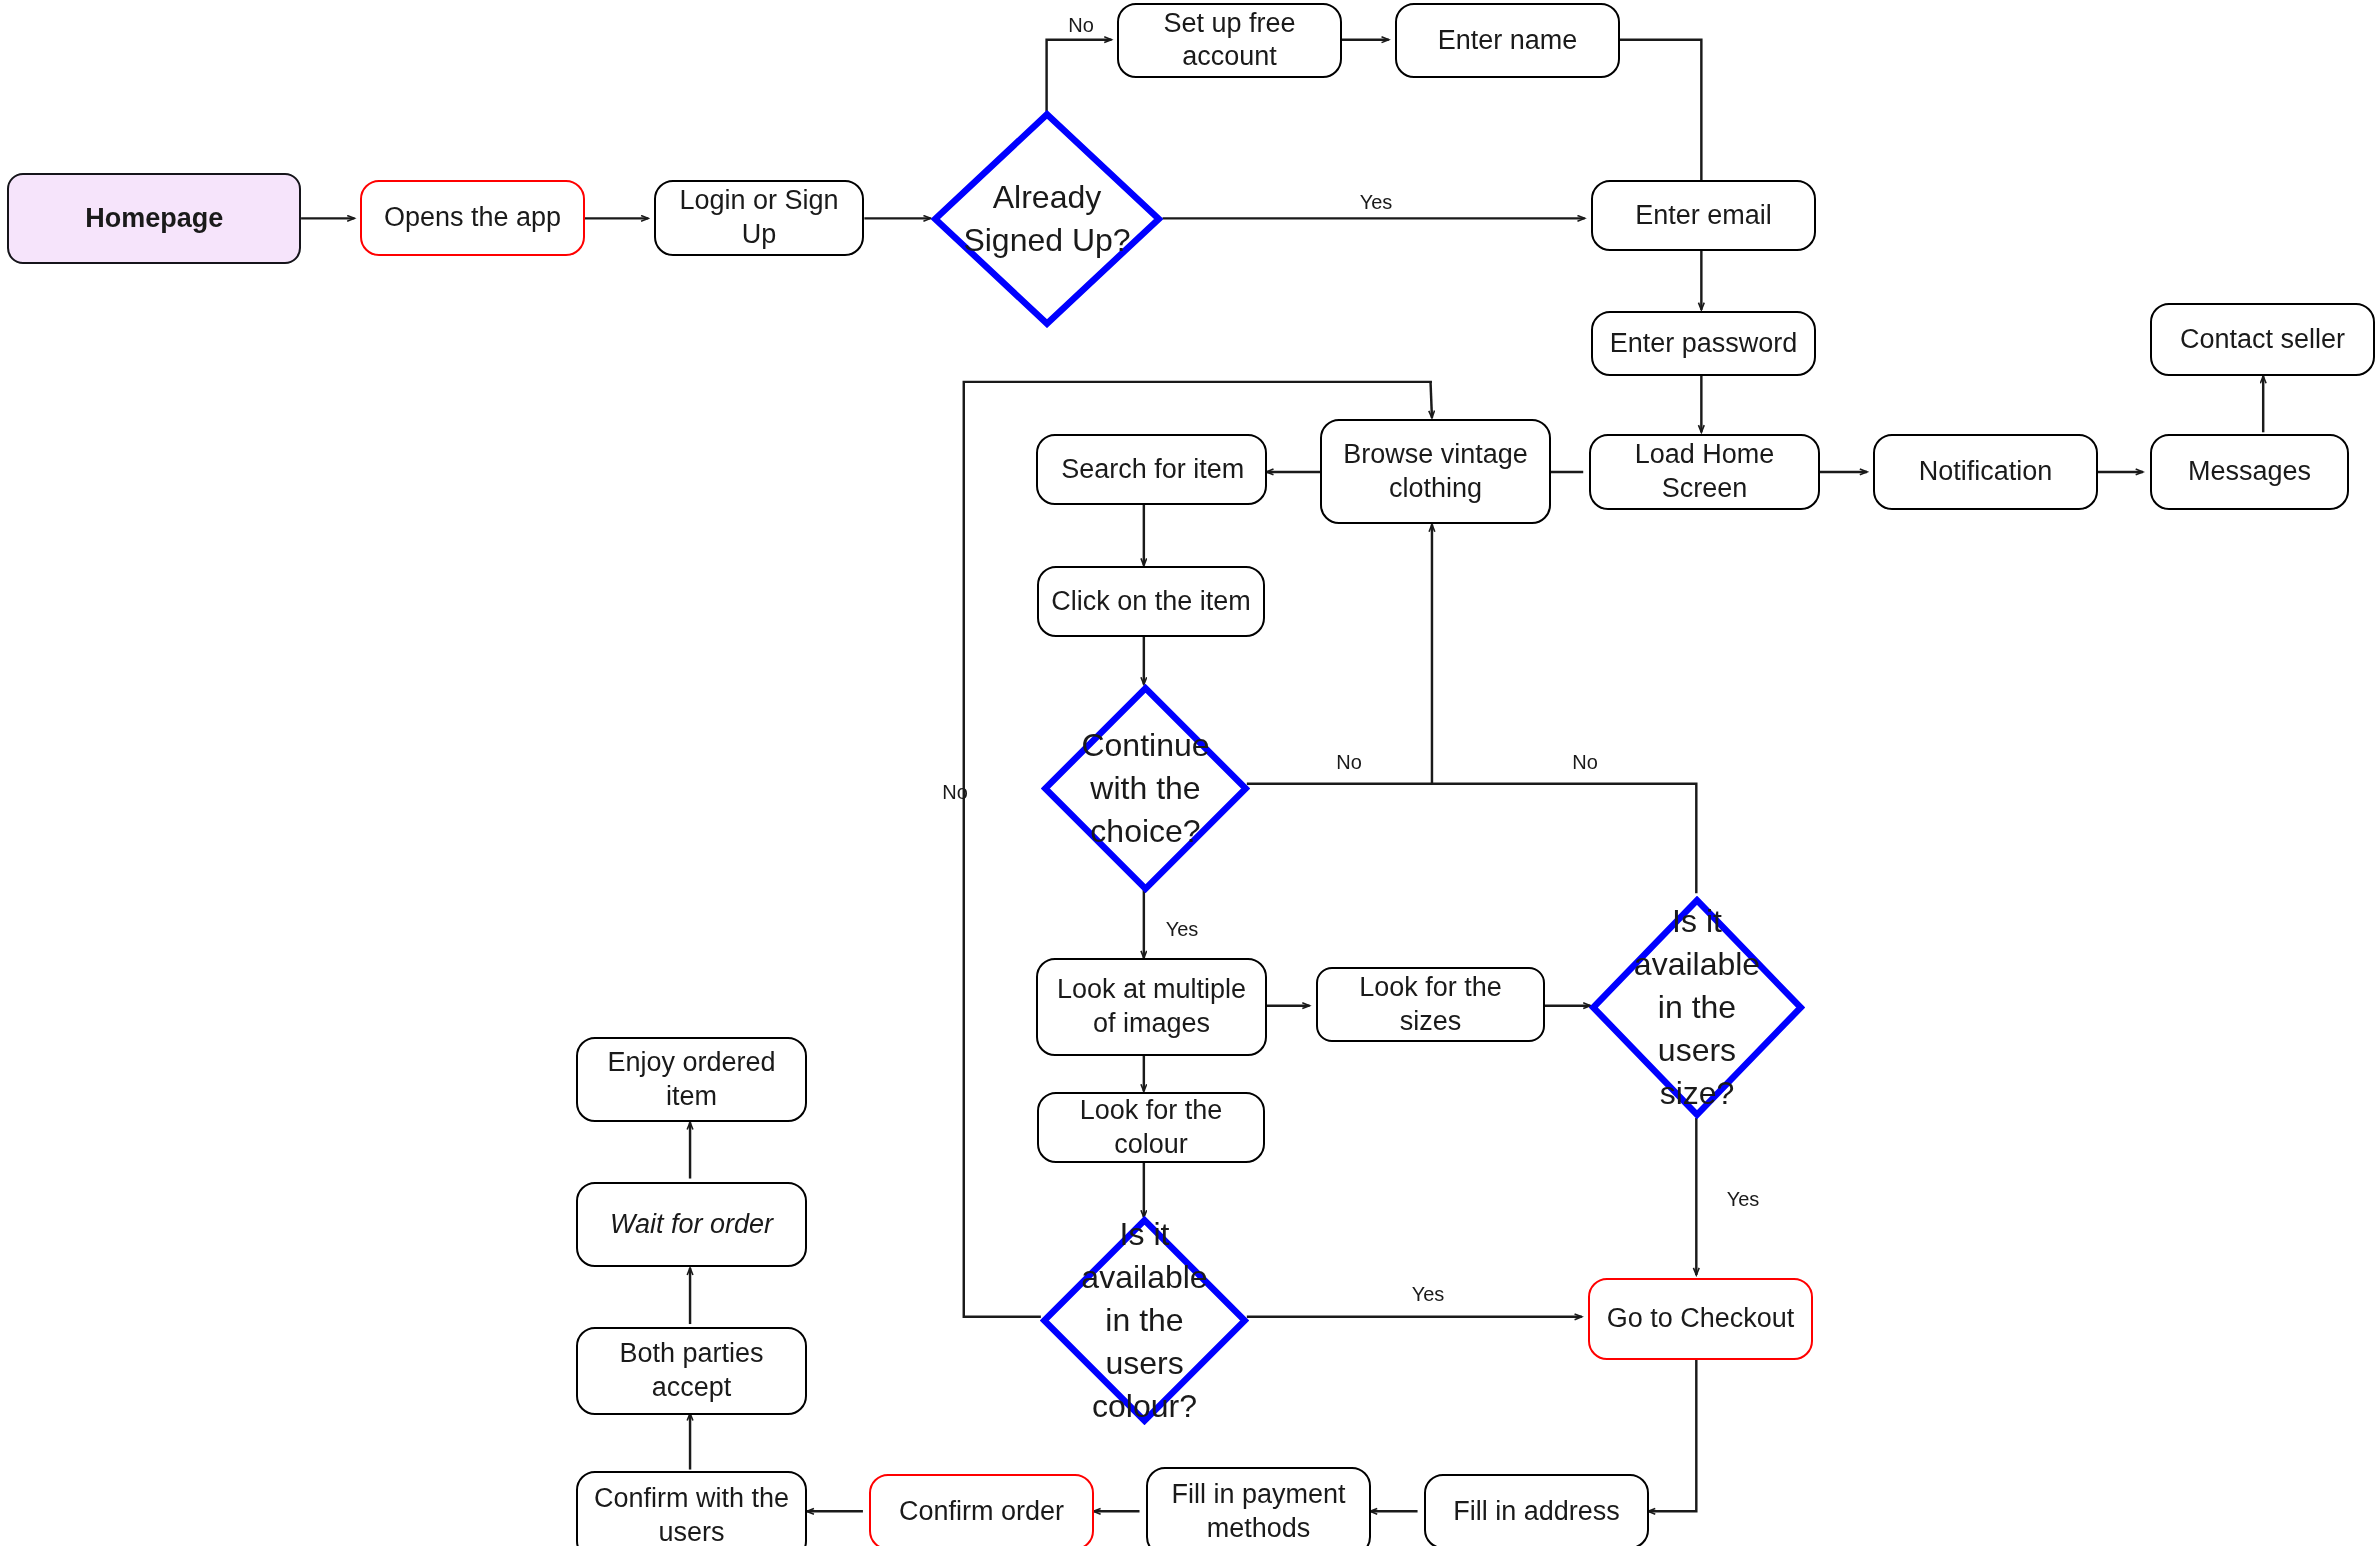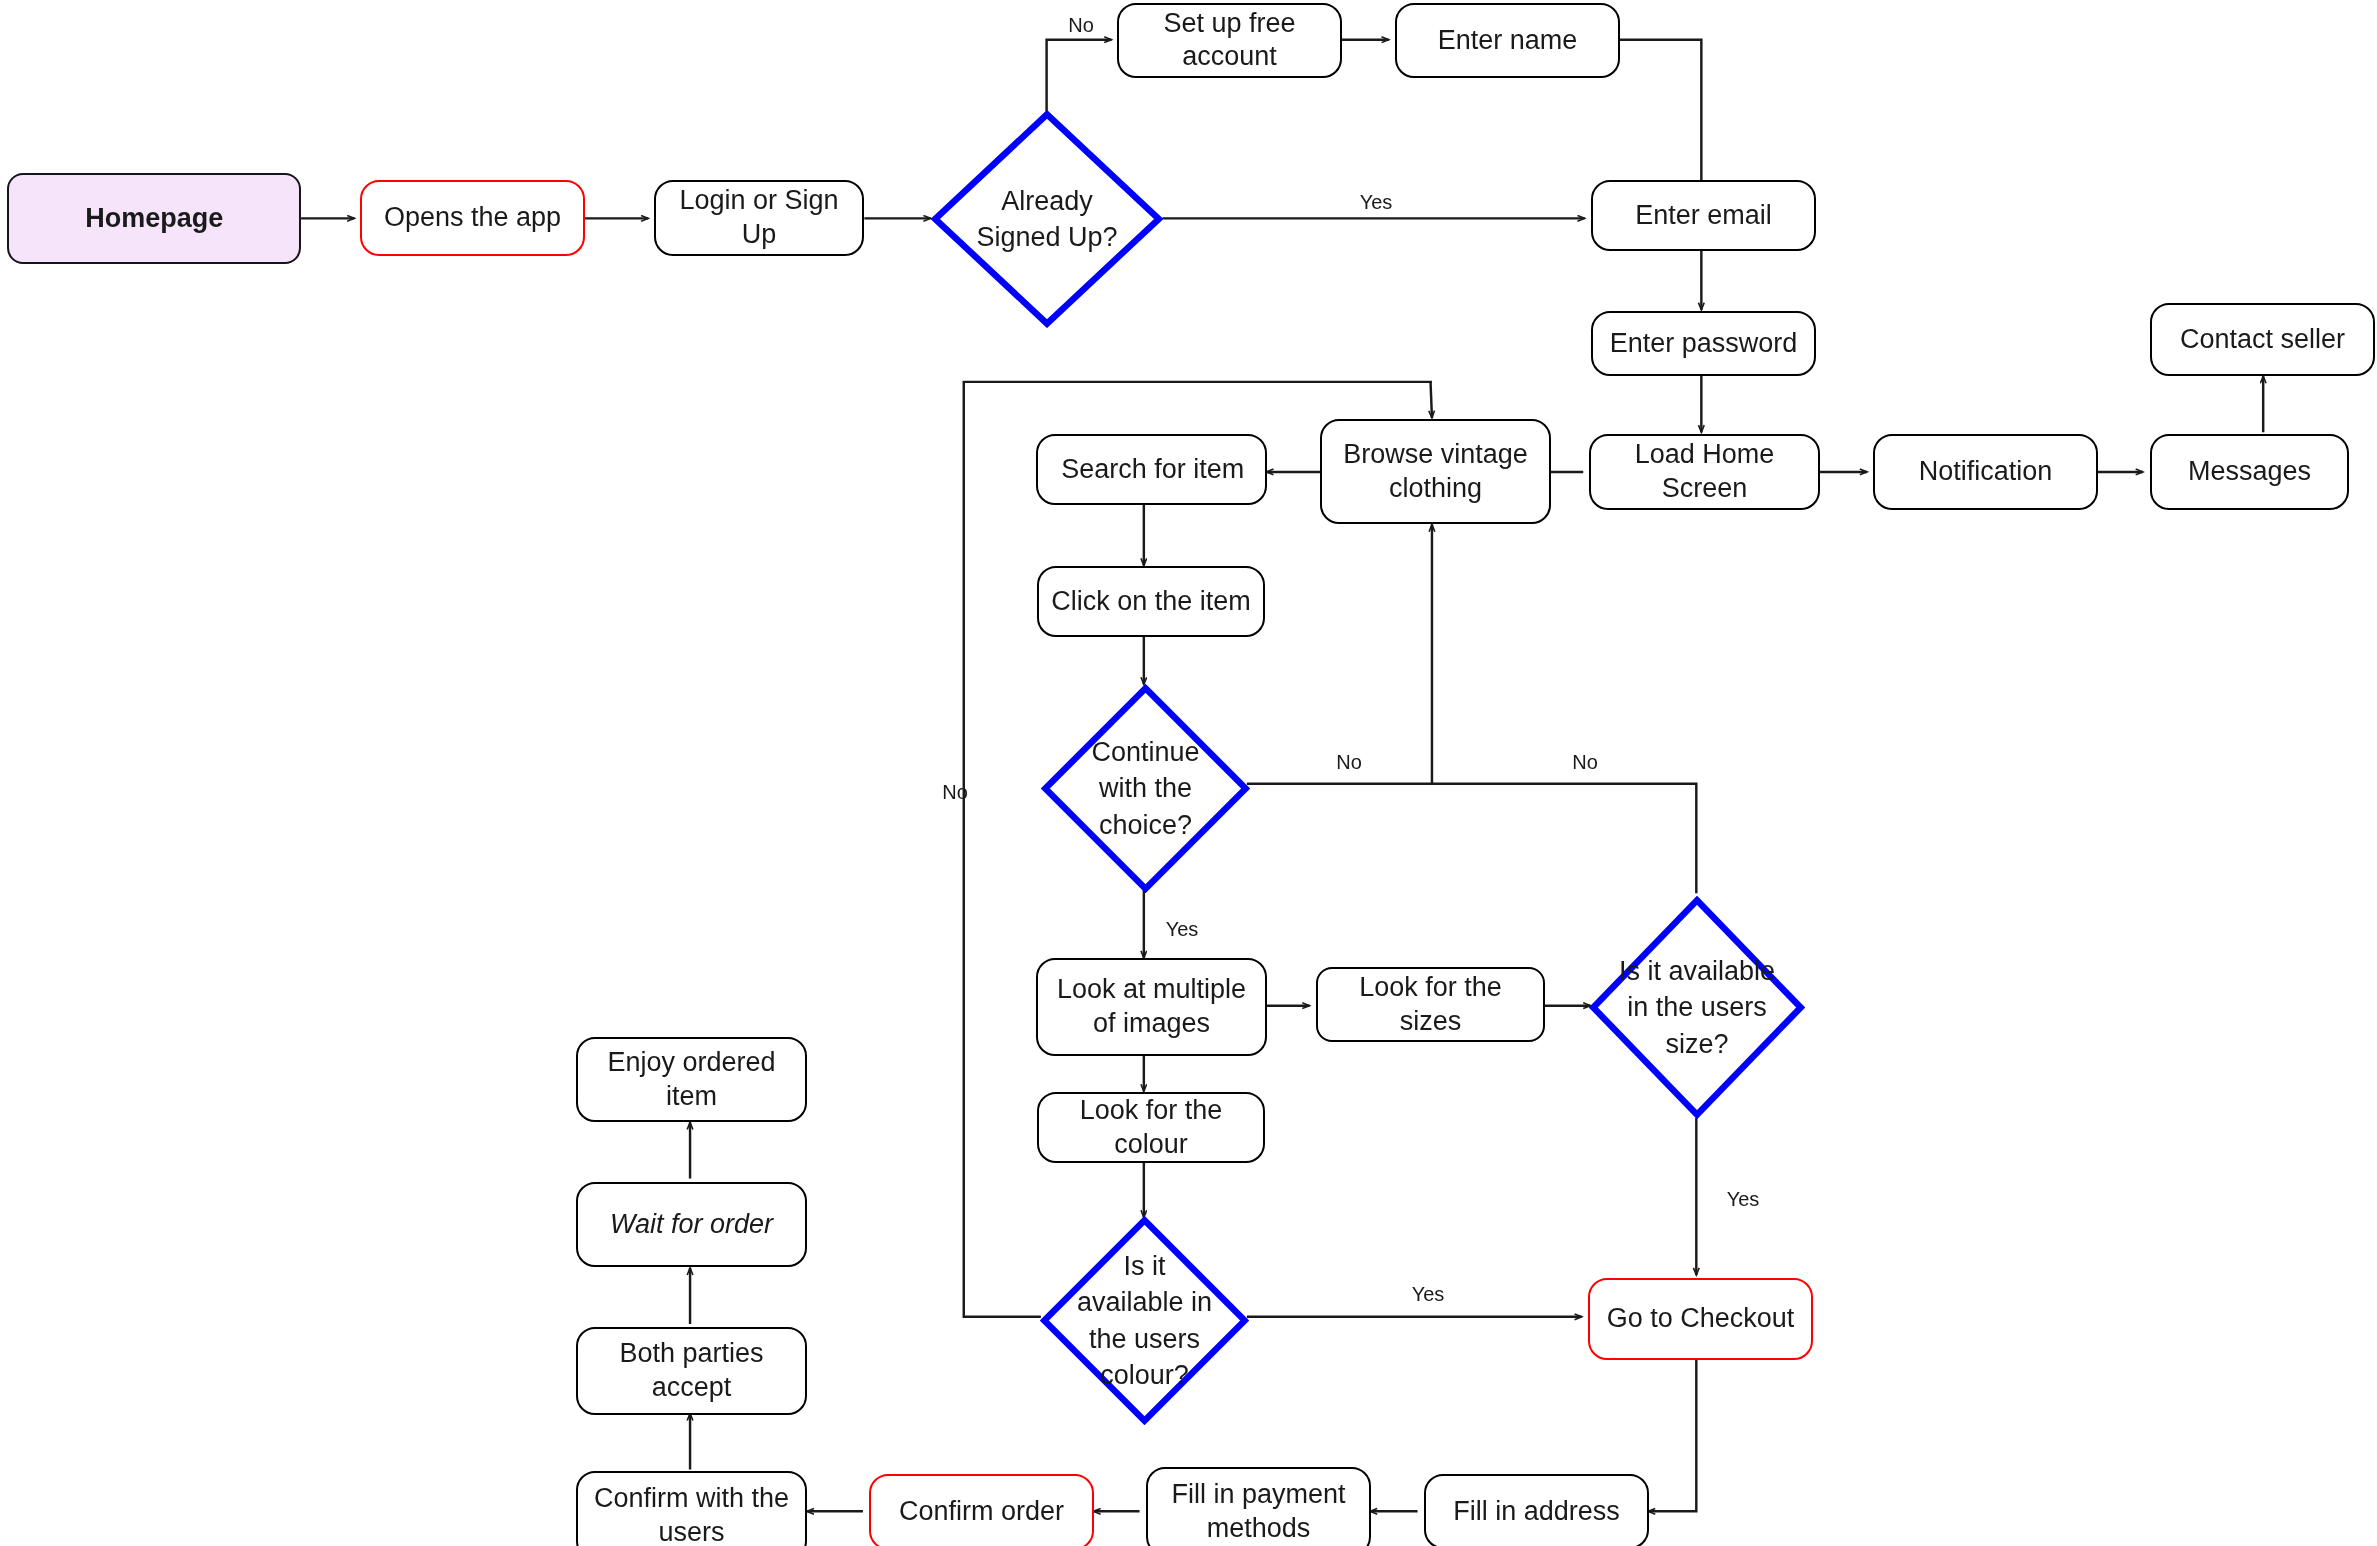--- a/index.html
+++ b/index.html
@@ -7,21 +7,21 @@
   #canvas{position:relative;width:2377px;height:1546px;background:#ffffff;overflow:hidden;}
   #wires{position:absolute;left:0;top:0;width:2377px;height:1546px;pointer-events:none;}
 
   .node{position:absolute;box-sizing:border-box;display:flex;align-items:center;justify-content:center;
         text-align:center;line-height:1.25;color:#1a1a1a;font-size:27px;padding:2.9px 8.6px;}
   .rect{border:2.2px solid #000000;border-radius:19px;background:#ffffff;}
   .rect.red{border-color:#ff0000;border-width:2.9px;}
   .rect.start{background:#f6e4fb;border-color:#15141a;border-width:2.9px;font-weight:bold;border-radius:16px;}
 
   .diamond{position:absolute;display:flex;align-items:center;justify-content:center;text-align:center;
-           color:#1a1a1a;font-size:27px;line-height:1.35;}
+           color:#1a1a1a;font-size:32px;line-height:1.35;}
   .diamond .dshape{position:absolute;left:0;top:0;width:100%;height:100%;}
   .diamond .dlabel{position:relative;z-index:2;width:74%;}
 
   .elabel{position:absolute;font-size:20px;color:#1a1a1a;white-space:nowrap;transform:translate(-50%,-50%);}
 </style>
 </head>
 <body>
 
 <div id="canvas">
 

